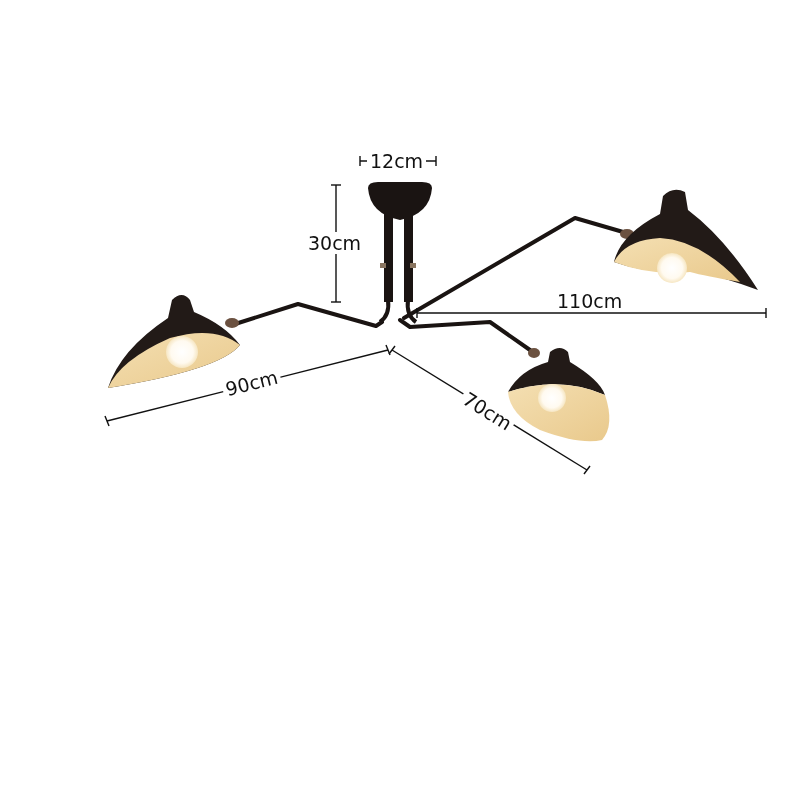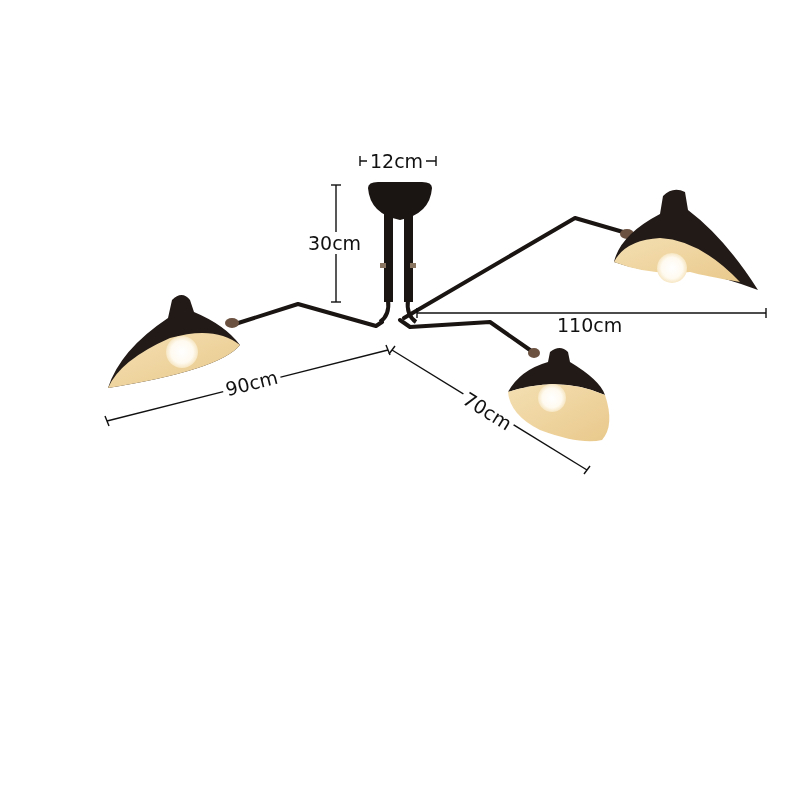--- a/index.html
+++ b/index.html
@@ -86,16 +86,16 @@
       <line x1="386" y1="345" x2="390" y2="355"></line>
 
       <line x1="392" y1="350" x2="587" y2="470"></line>
       <line x1="389" y1="354" x2="395" y2="346"></line>
       <line x1="584" y1="474" x2="590" y2="466"></line>
     </g>
   </svg>
 
   <span class="dim-label" style="left:367px; top:150px;">12cm</span>
   <span class="dim-label" style="left:305px; top:232px;text-align:center;">30cm</span>
-  <span class="dim-label" style="left:554px; top:314px;">110cm</span>
+  <span class="dim-label" style="left:554px; top:290px;">110cm</span>
   <span class="dim-label" style="left:222px; top:372px; transform:rotate(-14deg);">90cm</span>
   <span class="dim-label" style="left:458px; top:400px; transform:rotate(32deg);">70cm</span>
 </div>
 
 </body></html>

